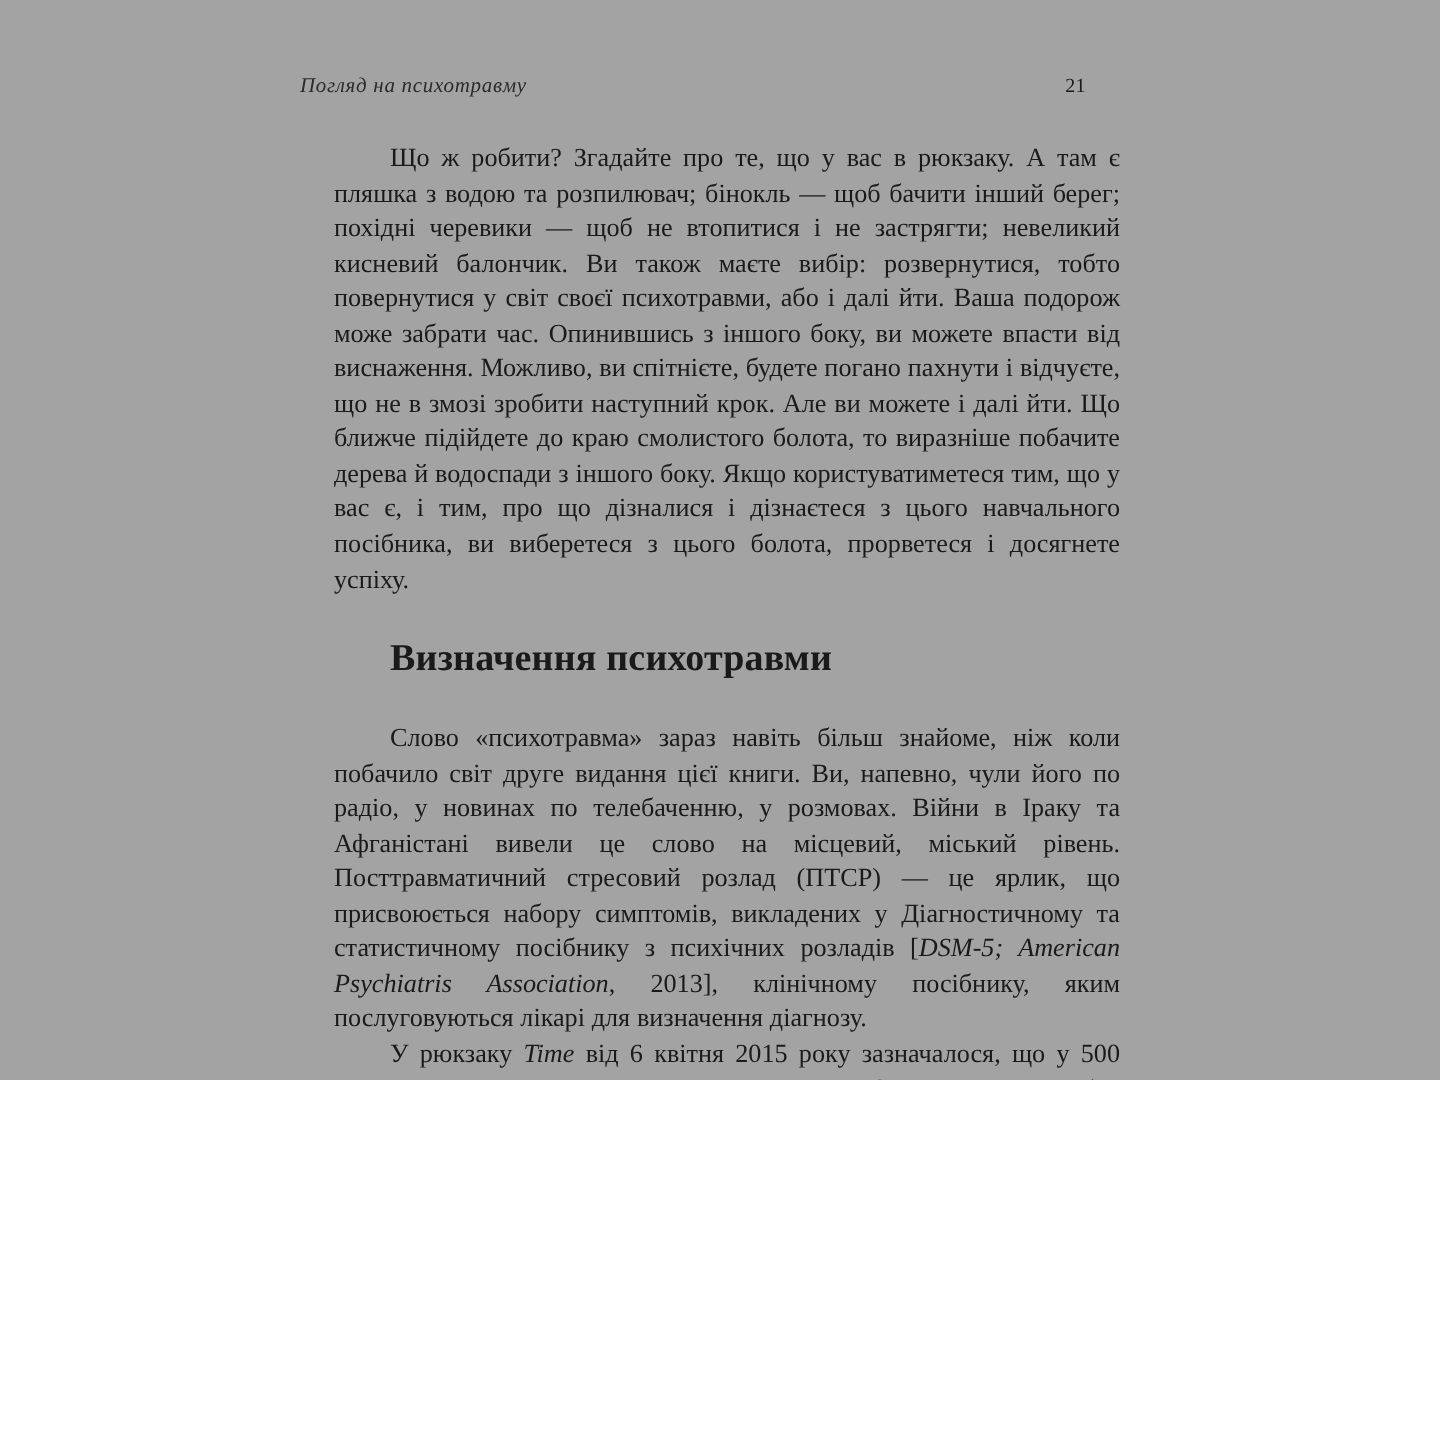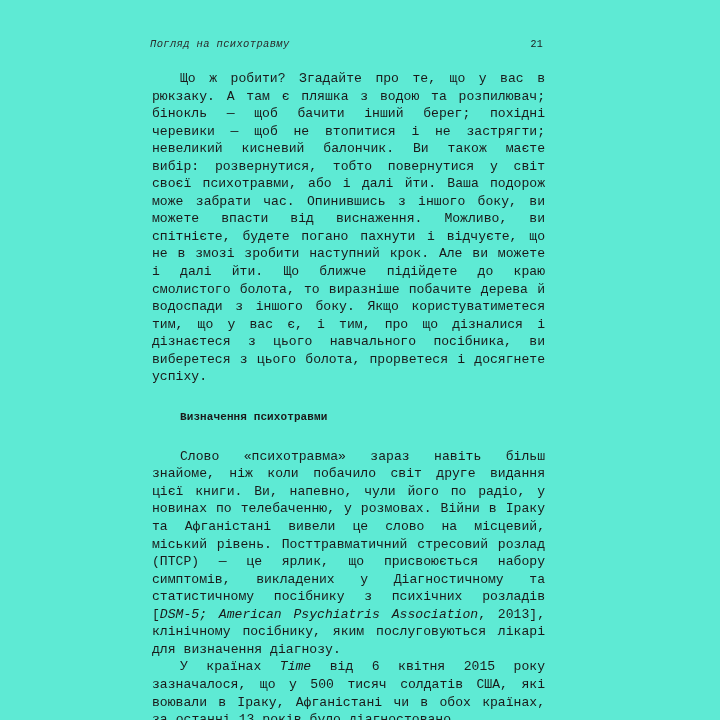--- a/index.html
+++ b/index.html
@@ -4,24 +4,24 @@
 <title>Book page 21</title>
 <style>
   html, body {
     margin: 0;
     padding: 0;
     background: #ffffff;
   }
   .page {
     position: relative;
     width: 720px;
-    height: 720px;
-    background: #5eead4;
+    height: 540px;
+    background: #a3a3a3;
     overflow: hidden;
-    font-family: Liberation Mono, monospace;
+    font-family: Liberation Serif, serif;
     color: #1a1a1a;
     -webkit-font-smoothing: antialiased;
   }
 
   
   .running-head {
     position: absolute;
     left: 150px;
     top: 38px;
     width: 393px;
@@ -38,42 +38,42 @@
   }
   .running-head-folio {
     font-size: 10px;
     color: #1a1a1a;
     letter-spacing: 0.2px;
   }
 
   
   .text-block {
     position: absolute;
-    left: 152px;
+    left: 167px;
     top: 70px;
     width: 393px;
   }
 
   p.para {
     margin: 0;
     text-align: justify;
     text-justify: inter-word;
     font-size: 13.1px;
     line-height: 17.55px;
     text-indent: 28px;
     hyphens: manual;
     word-spacing: 0.1px;
   }
   p.para + p.para {
     margin-top: 0;
   }
 
   .section-heading {
     margin: 0;
-    font-size: 11px;
+    font-size: 19px;
     font-weight: bold;
     line-height: 19px;
     text-indent: 28px;
     letter-spacing: 0.1px;
     padding-top: 22px;
     padding-bottom: 21px;
   }
 
   .italic { font-style: italic; }
   .cite   { font-style: italic; }
@@ -89,16 +89,16 @@
   </div>
 
   <div class="text-block">
 
     <p class="para">Що ж робити? Згадайте про те, що у вас в рюкзаку. А там є пляшка з водою та розпилювач; бінокль — щоб бачити інший берег; похідні черевики — щоб не втопитися і не застрягти; невеликий кисневий балончик. Ви також маєте вибір: розвернутися, тобто повернутися у світ своєї психотравми, або і далі йти. Ваша подорож може забрати час. Опинившись з іншого боку, ви можете впасти від виснаження. Можливо, ви спітнієте, будете погано пахнути і відчуєте, що не в змозі зробити наступний крок. Але ви можете і далі йти. Що ближче підійдете до краю смолистого болота, то виразніше побачите дерева й водоспади з іншого боку. Якщо користуватиметеся тим, що у вас є, і тим, про що дізналися і дізнаєтеся з цього навчального посібника, ви виберетеся з цього болота, прорветеся і досягнете успіху.</p>
 
     <h2 class="section-heading">Визначення психотравми</h2>
 
     <p class="para"><span>Слово «психотравма» зараз навіть більш знайоме, ніж коли побачило світ друге видання цієї книги. Ви, напевно, чули його по радіо, у новинах по телебаченню, у розмовах. Війни в Іраку та Афганістані вивели це слово на місцевий, міський рівень. Посттравматичний стресовий розлад (ПТСР) — це ярлик, що присвоюється набору симптомів, викладених у Діагностичному та статистичному посібнику з психічних розладів [</span><span class="cite">DSM-5; American Psychiatris Association</span><span>, 2013], клінічному посібнику, яким послуговуються лікарі для визначення діагнозу.</span></p>
 
-    <p class="para"><span>У країнах </span><span class="italic">Time</span><span> від 6 квітня 2015 року зазначалося, що у 500 тисяч солдатів США, які воювали в Іраку, Афганістані чи в обох країнах, за останні 13 років було діагностовано</span></p>
+    <p class="para"><span>У рюкзаку </span><span class="italic">Time</span><span> від 6 квітня 2015 року зазначалося, що у 500 тисяч солдатів США, які воювали в Іраку, Афганістані чи в обох країнах, за останні 13 років було діагностовано</span></p>
 
   </div>
 </div>
 
 </body></html>

